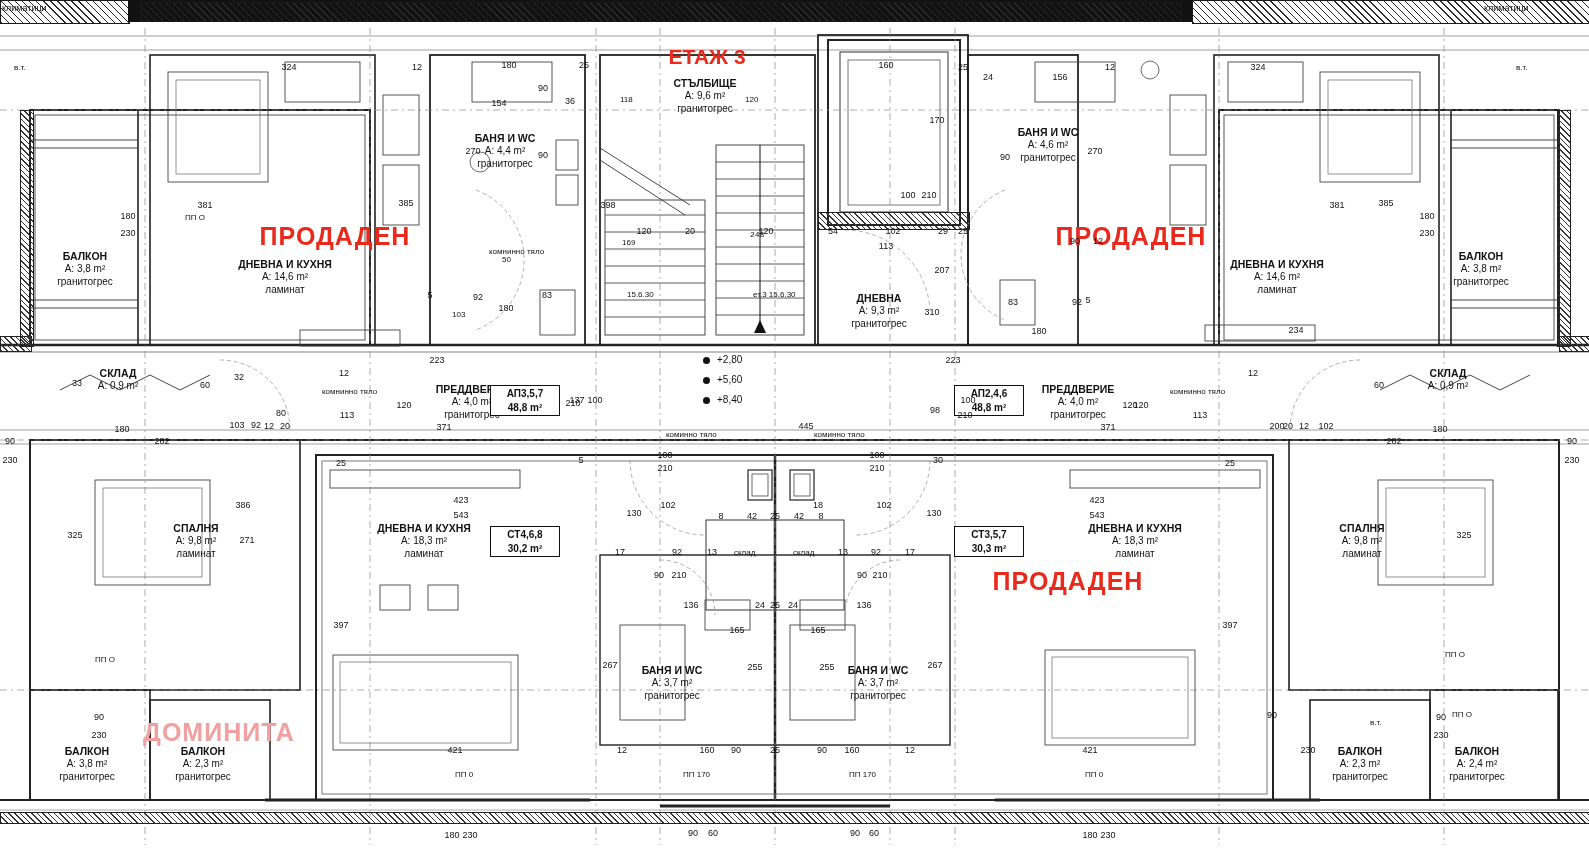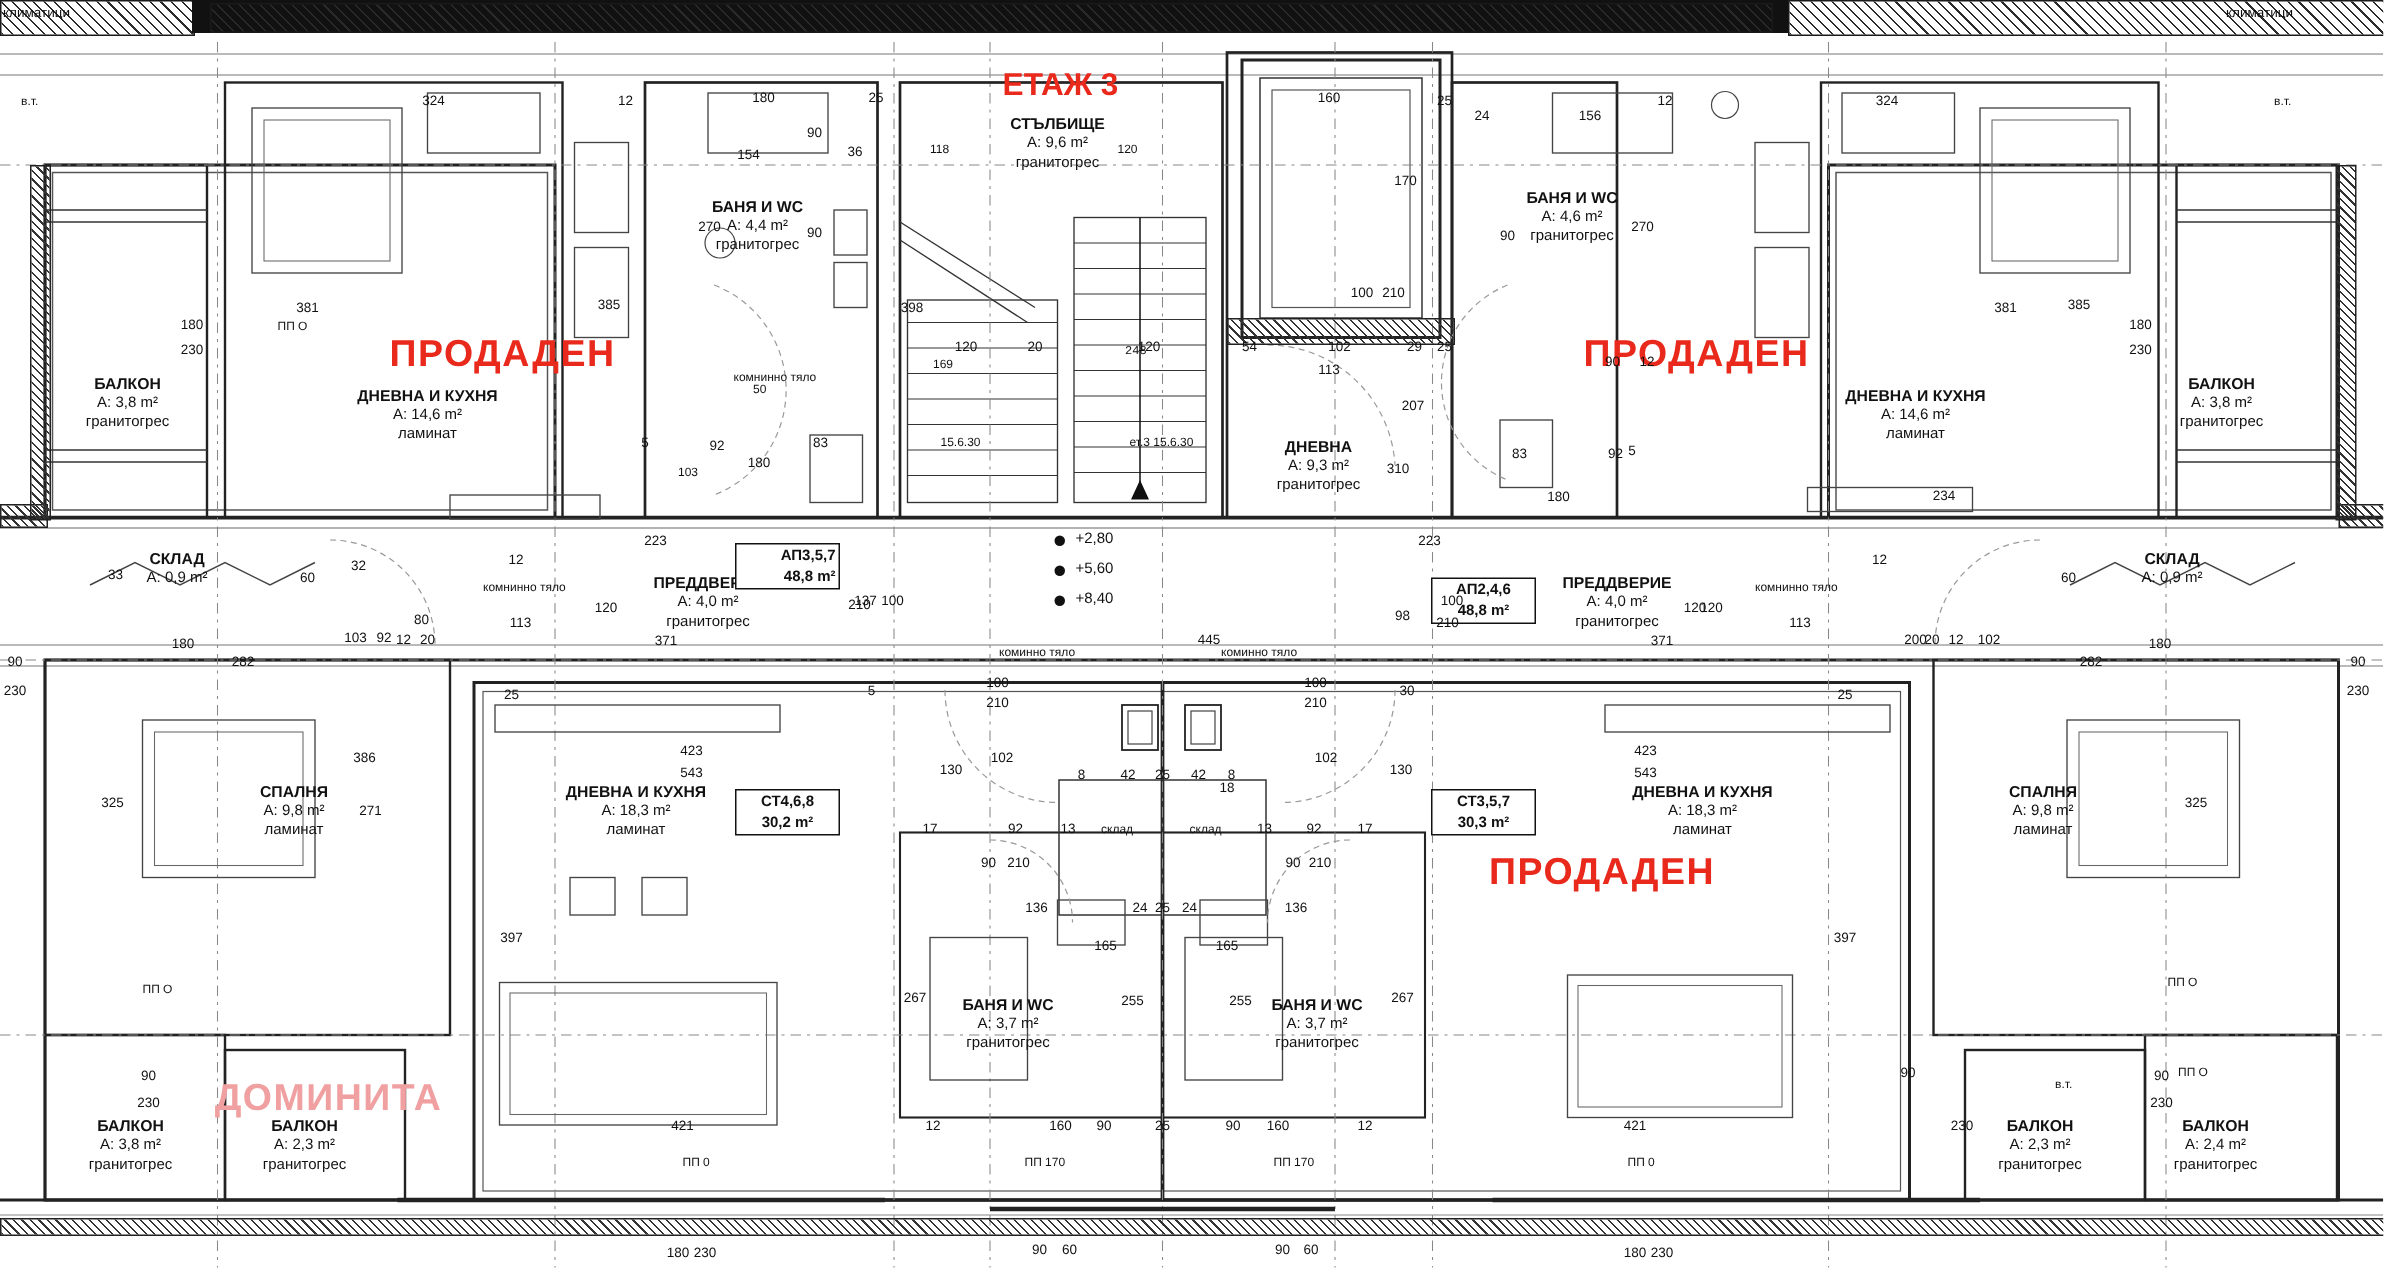--- a/index.html
+++ b/index.html
@@ -431,21 +431,21 @@
         <div>гранитогрес</div>
       </div>
       <div class="room" style="left: 1477px; top: 745px;">
         <div class="rn">БАЛКОН</div>
         <div>A: 2,4 m²</div>
         <div>гранитогрес</div>
       </div>
     </div>
 
   <div id="apts">
-      <div class="aptbox" style="left: 490px; top: 362px; width: 64px; text-align: right;">
+      <div class="aptbox" style="left: 490px; top: 385px; width: 64px;">
         <div>АП3,5,7</div>
         <div>48,8 m²</div>
       </div>
       <div class="aptbox" style="left: 954px; top: 385px; width: 64px;">
         <div>АП2,4,6</div>
         <div>48,8 m²</div>
       </div>
       <div class="aptbox" style="left: 490px; top: 526px; width: 64px;">
         <div>СТ4,6,8</div>
         <div>30,2 m²</div>
@@ -578,21 +578,21 @@
       <div class="dim" style="left: 461px; top: 510px;">543</div>
       <div class="dim" style="left: 1097px; top: 495px;">423</div>
       <div class="dim" style="left: 1097px; top: 510px;">543</div>
       <div class="dim" style="left: 668px; top: 500px;">102</div>
       <div class="dim" style="left: 884px; top: 500px;">102</div>
       <div class="dim" style="left: 721px; top: 511px;">8</div>
       <div class="dim" style="left: 752px; top: 511px;">42</div>
       <div class="dim" style="left: 775px; top: 511px;">25</div>
       <div class="dim" style="left: 799px; top: 511px;">42</div>
       <div class="dim" style="left: 821px; top: 511px;">8</div>
-      <div class="dim" style="left: 818px; top: 520px; text-align: right;">18</div>
+      <div class="dim" style="left: 818px; top: 500px; text-align: right;">18</div>
       <div class="dim" style="left: 634px; top: 508px;">130</div>
       <div class="dim" style="left: 934px; top: 508px;">130</div>
       <div class="dim" style="left: 620px; top: 547px;">17</div>
       <div class="dim" style="left: 677px; top: 547px;">92</div>
       <div class="dim" style="left: 712px; top: 547px;">13</div>
       <div class="dim" style="left: 843px; top: 547px;">13</div>
       <div class="dim" style="left: 876px; top: 547px;">92</div>
       <div class="dim" style="left: 910px; top: 547px;">17</div>
       <div class="dim" style="left: 75px; top: 530px;">325</div>
       <div class="dim" style="left: 1464px; top: 530px;">325</div>

